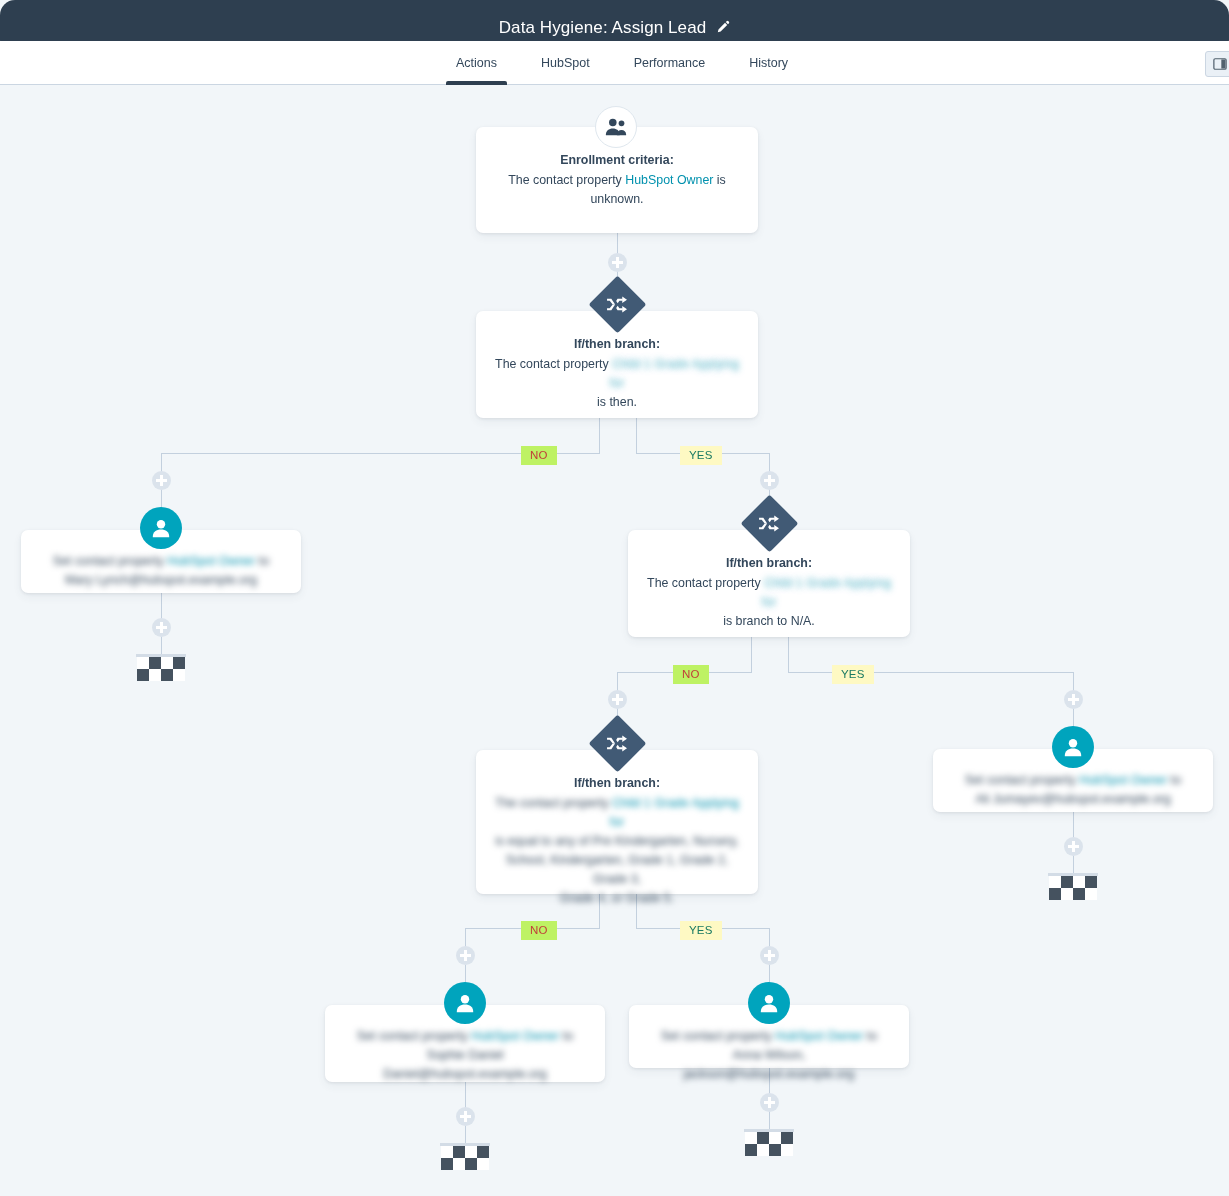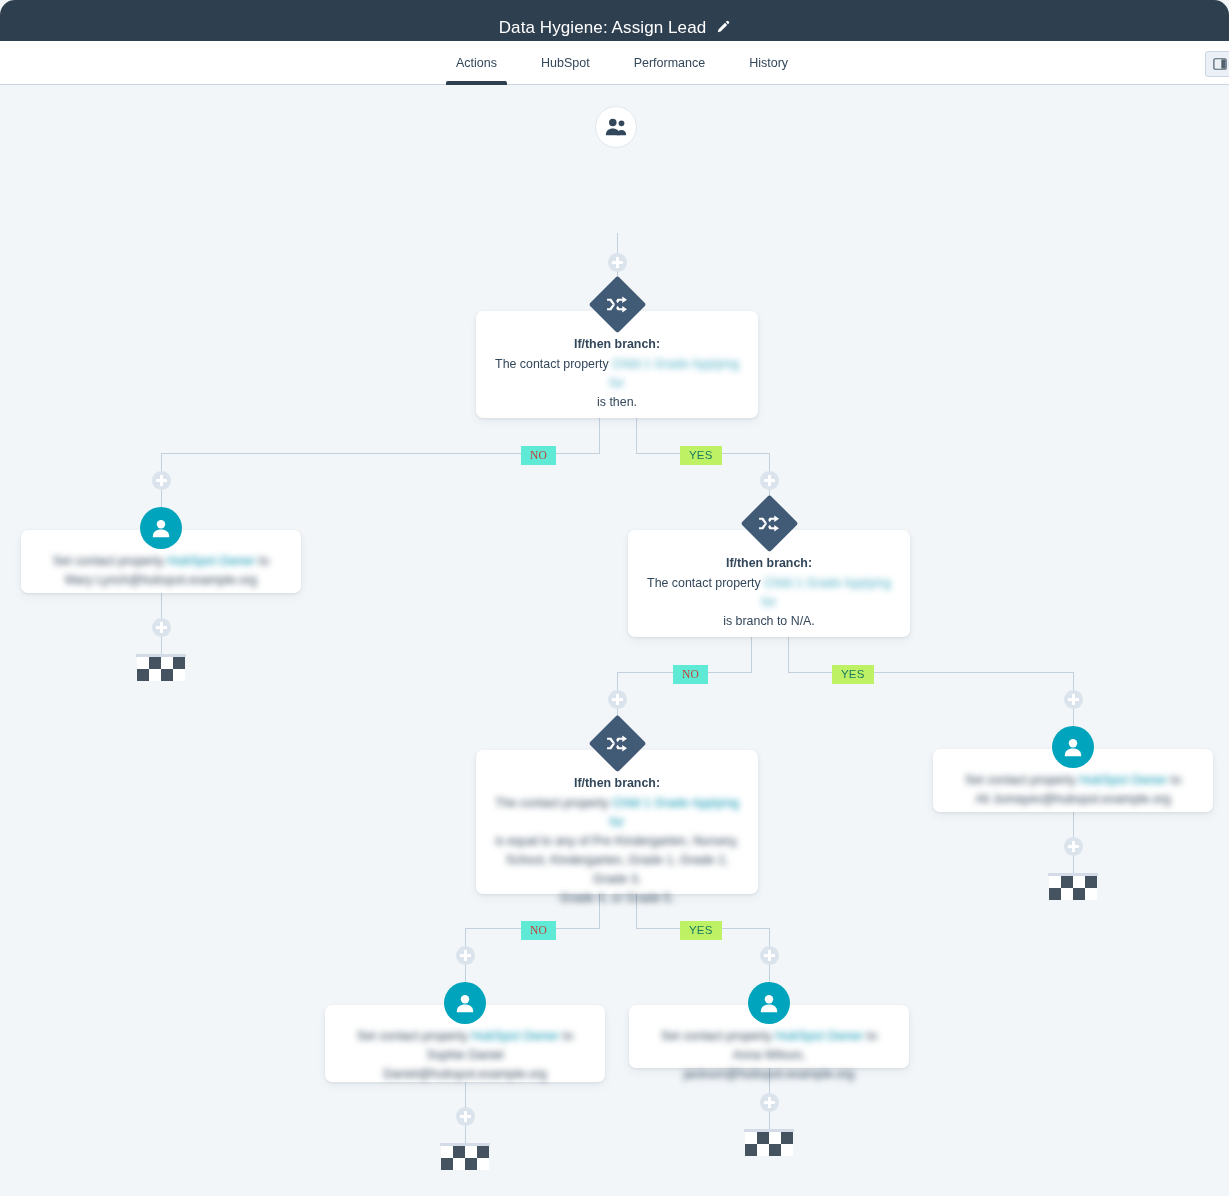--- a/index.html
+++ b/index.html
@@ -163,22 +163,22 @@
 
   
   .branch-badge {
     position: absolute;
     font-size: 11.5px;
     padding: 3px 9px 4px;
     z-index: 3;
     line-height: 12px;
     letter-spacing: .2px;
   }
-  .badge-no  { background: #5eead4; color: #c0403a; font-family: Liberation Serif, serif; }
-  .badge-yes { background: #bef264; color: #1a7a62; }
+  .badge-no  { background: #bef264; color: #c0403a; }
+  .badge-yes { background: #fef9c3; color: #1a7a62; }
 
   
   .end-flag { position: absolute; z-index: 3; }
   .end-flag .flagbar { width: 50px; height: 3px; background: #d3dce6; }
   .end-flag .grid {
     width: 48px; height: 24px;
     display: grid;
     grid-template-columns: repeat(4, 12px);
     grid-template-rows: repeat(2, 12px);
     margin-left: 1px;
@@ -217,20 +217,26 @@
 
 <div class="canvas">
 
   <div class="circle-icon" style="left:595px; top:20px;">
     <svg width="22" height="20" viewBox="0 0 24 20">
       <circle cx="8.5" cy="5" r="4.1" fill="#33475b"></circle>
       <path d="M1 18c0-4 3.3-6.4 7.5-6.4S16 14 16 18v1H1v-1z" fill="#33475b"></path>
       <circle cx="18" cy="6" r="3.1" fill="#33475b"></circle>
       <path d="M13 18c0-3 2.2-4.8 5-4.8s5 1.8 5 4.8v1h-10v-1z" fill="#33475b"></path>
     </svg>
+  </div>
+  <div class="node-card" style="left:476px; top:41px; width:282px; height:106px;">
+    <div class="card-title">Enrollment criteria:</div>
+    <div class="card-body">
+      <span>The contact property </span><span class="prop-link">HubSpot Owner</span><span> is unknown.</span>
+    </div>
   </div>
 
   <div class="vline" style="left:617px; top:147px; height:145px;"></div>
   <div class="plus-node" style="left:608px; top:167px;"></div>
 
   <div class="diamond-icon" style="left:597px; top:198px;">
     <svg width="21" height="19" viewBox="0 0 22 20">
       <path d="M0 4h4.5l4 6-2.6 0L2.8 6H0V4z" fill="#fff"></path>
       <path d="M0 16h4.5l4-6-2.6 0-3.1 4H0v2z" fill="#fff"></path>
       <path d="M11 4h5.5v2H13l-1.8 2.6L9.6 6.2 11 4z" fill="#fff"></path>

